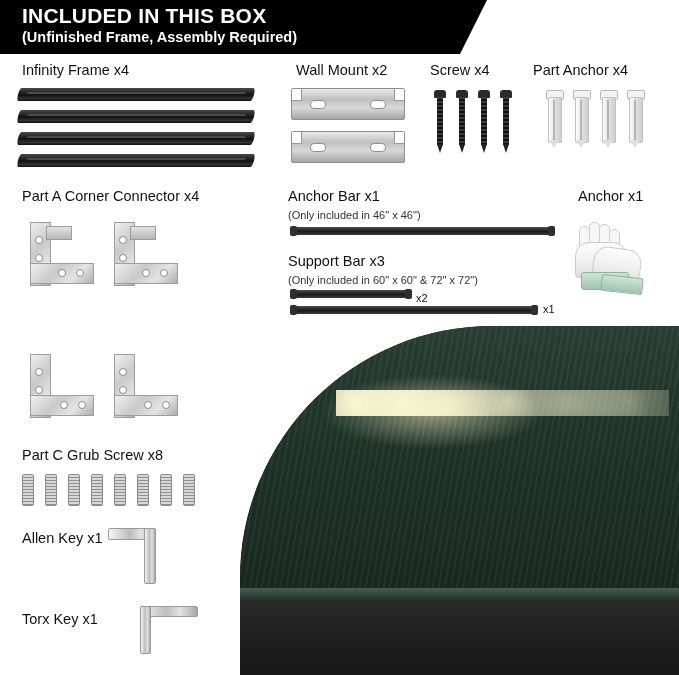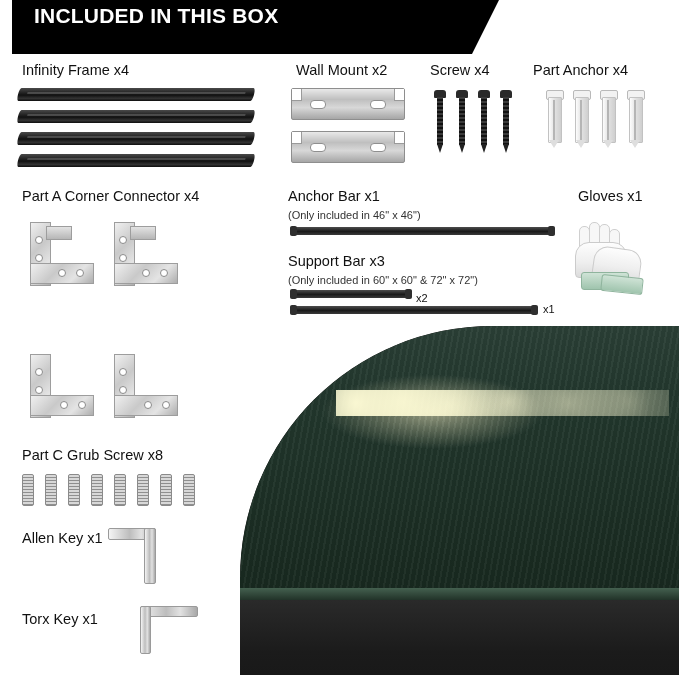--- a/index.html
+++ b/index.html
@@ -14,21 +14,21 @@
     position: relative;
     width: 679px;
     height: 675px;
     background: #ffffff;
     overflow: hidden;
   }
 
   
   #header {
     position: absolute;
-    left: 12px;
+    left: 0;
     top: 0;
     width: 460px;
     height: 54px;
     background: #000000;
     color: #ffffff;
   }
   #header:after {
     content: "";
     position: absolute;
     right: -27px;
@@ -353,20 +353,21 @@
     background: linear-gradient(to bottom, #2a2a2a 0%, #1b1b1b 40%, #141414 100%);
   }
 </style>
 </head>
 <body>
 
 <div id="page">
 
   <div id="header">
     <div id="header-title">INCLUDED IN THIS BOX</div>
+    <div id="header-sub">(Unfinished Frame, Assembly Required)</div>
   </div>
 
   <div class="sec-label" style="left:22px; top:62px;">Infinity Frame x4</div>
   <div>
     <div class="rail" style="left:18px; top:88px;"></div>
     <div class="rail" style="left:18px; top:110px;"></div>
     <div class="rail" style="left:18px; top:132px;"></div>
     <div class="rail" style="left:18px; top:154px;"></div>
   </div>
 
@@ -469,21 +470,21 @@
     <div class="end" style="left:0;"></div>
     <div class="end" style="right:0;"></div>
   </div>
   <div class="tiny-qty" style="left:416px; top:292px;">x2</div>
   <div class="supportbar" style="left:290px; top:306px; width:248px;">
     <div class="end" style="left:0;"></div>
     <div class="end" style="right:0;"></div>
   </div>
   <div class="tiny-qty" style="left:543px; top:303px;">x1</div>
 
-  <div class="sec-label" style="left:578px; top:188px;">Gloves x1</div>
+  <div class="sec-label" style="left:578px; top:188px;">Anchor x1</div>
   <div id="gloves">
     <div class="glove-finger" style="left:12px; top:4px;  height:22px;"></div>
     <div class="glove-finger" style="left:22px; top:0px;  height:26px;"></div>
     <div class="glove-finger" style="left:32px; top:2px;  height:24px;"></div>
     <div class="glove-finger" style="left:42px; top:7px;  height:19px;"></div>
     <div class="glove-body" style="left:8px; top:20px; width:50px; height:34px;"></div>
     <div class="glove-body" style="left:26px; top:26px; width:46px; height:32px; transform:rotate(8deg);"></div>
     <div class="glove-cuff" style="left:14px; top:50px; width:46px; height:16px;"></div>
     <div class="glove-cuff" style="left:34px; top:54px; width:40px; height:15px; transform:rotate(6deg);"></div>
   </div>

